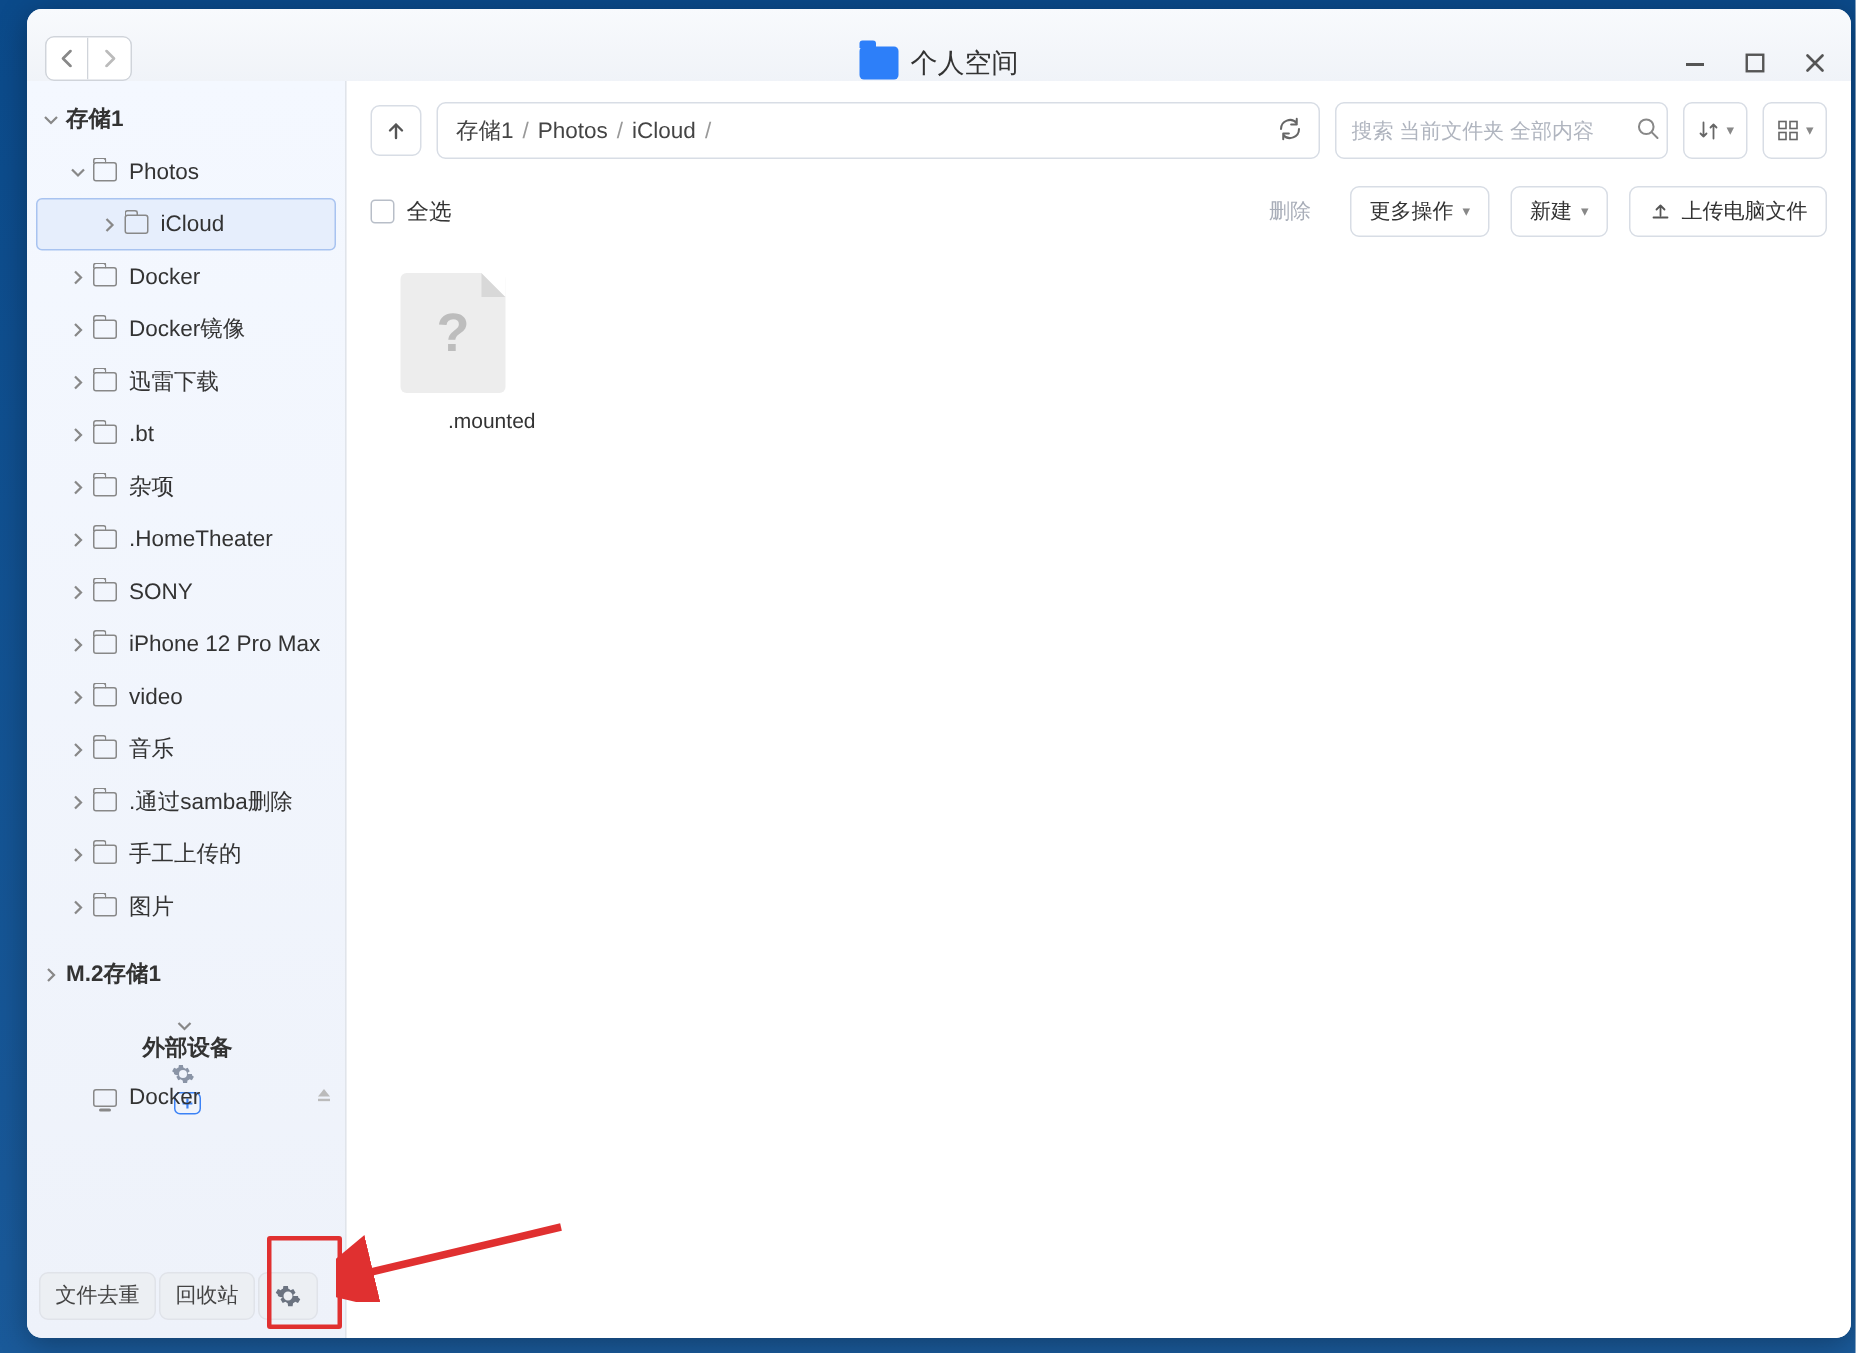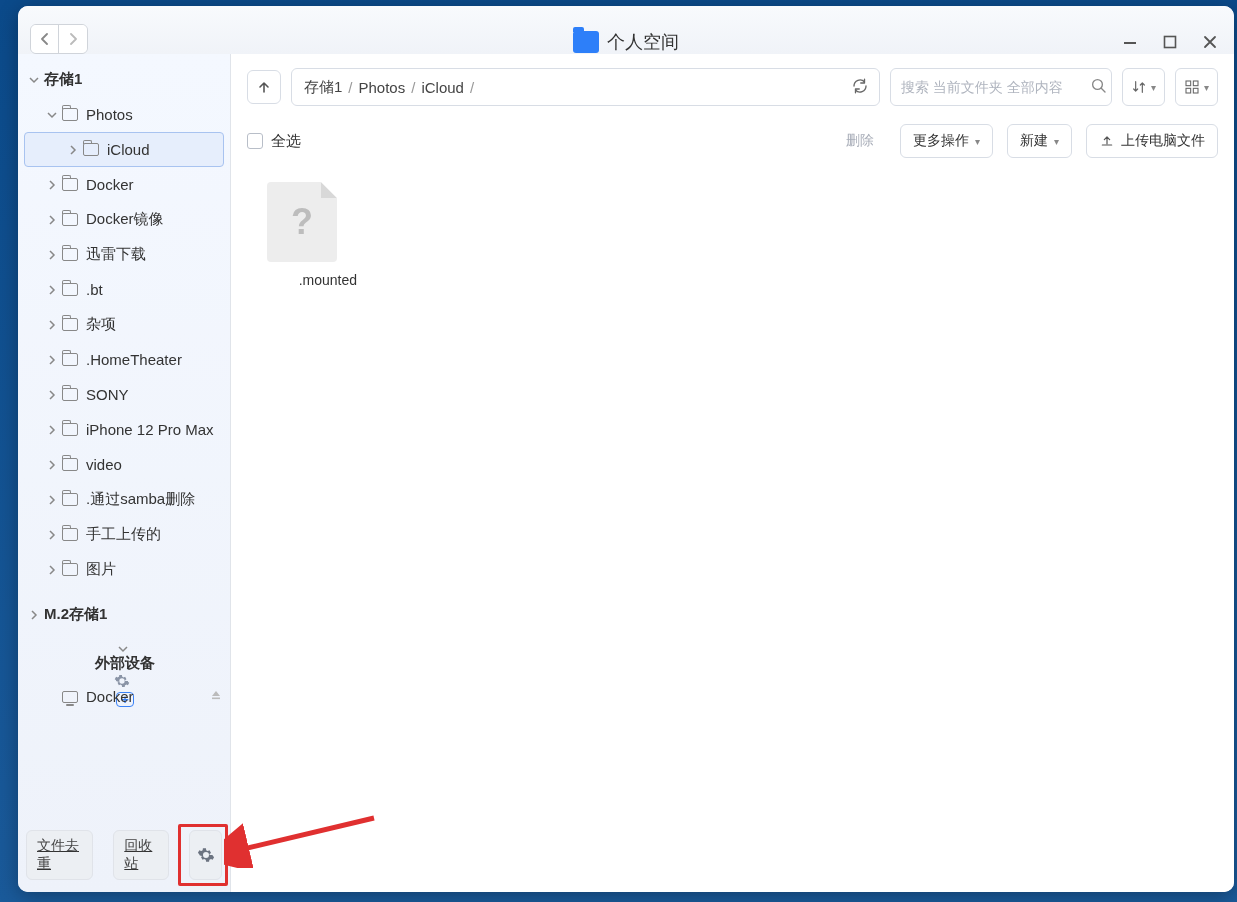--- a/index.html
+++ b/index.html
@@ -143,23 +143,22 @@
     width:16px; height:12px; border:1.3px solid #888; border-radius:2px;
     margin-right:8px; position:relative;
   }
   .device-ico::after {
     content:""; position:absolute; left:3px; right:3px; bottom:-4px; height:2px;
     background:#888; border-radius:1px;
   }
   .eject-ico { margin-left:auto; margin-right:8px; color:#aaa; font-size:12px; }
 
   .sidebar-footer {
-    display:flex; gap:20px; padding: 10px 8px 12px 8px;
+    display:flex; gap:2px; padding: 10px 8px 12px 8px;
     position: relative;
-    text-decoration: underline;
   }
   .foot-btn {
     background:#eceff3; border:1px solid #e0e3e9; border-radius:6px;
     padding: 6px 10px; font-size:14px; cursor:pointer;
     display:flex; align-items:center; justify-content:center;
     color:#444;
   }
   .foot-btn.icon-only { width:40px; padding:6px 0; }
   .gear-highlight {
     position:absolute; border:3px solid #e03030; border-radius:2px;
@@ -405,20 +404,29 @@
               <span class="folder-ico"></span>
               <span>video</span>
             </div>
             <div class="tree-item depth1">
               <span class="tree-chevron">
                 <svg class="chev-svg" viewBox="0 0 10 10">
                   <path d="M3 1 L7 5 L3 9" stroke="#888" stroke-width="1.5" fill="none"></path>
                 </svg>
               </span>
               <span class="folder-ico"></span>
+              <span>音乐</span>
+            </div>
+            <div class="tree-item depth1">
+              <span class="tree-chevron">
+                <svg class="chev-svg" viewBox="0 0 10 10">
+                  <path d="M3 1 L7 5 L3 9" stroke="#888" stroke-width="1.5" fill="none"></path>
+                </svg>
+              </span>
+              <span class="folder-ico"></span>
               <span>.通过samba删除</span>
             </div>
             <div class="tree-item depth1">
               <span class="tree-chevron">
                 <svg class="chev-svg" viewBox="0 0 10 10">
                   <path d="M3 1 L7 5 L3 9" stroke="#888" stroke-width="1.5" fill="none"></path>
                 </svg>
               </span>
               <span class="folder-ico"></span>
               <span>手工上传的</span>

